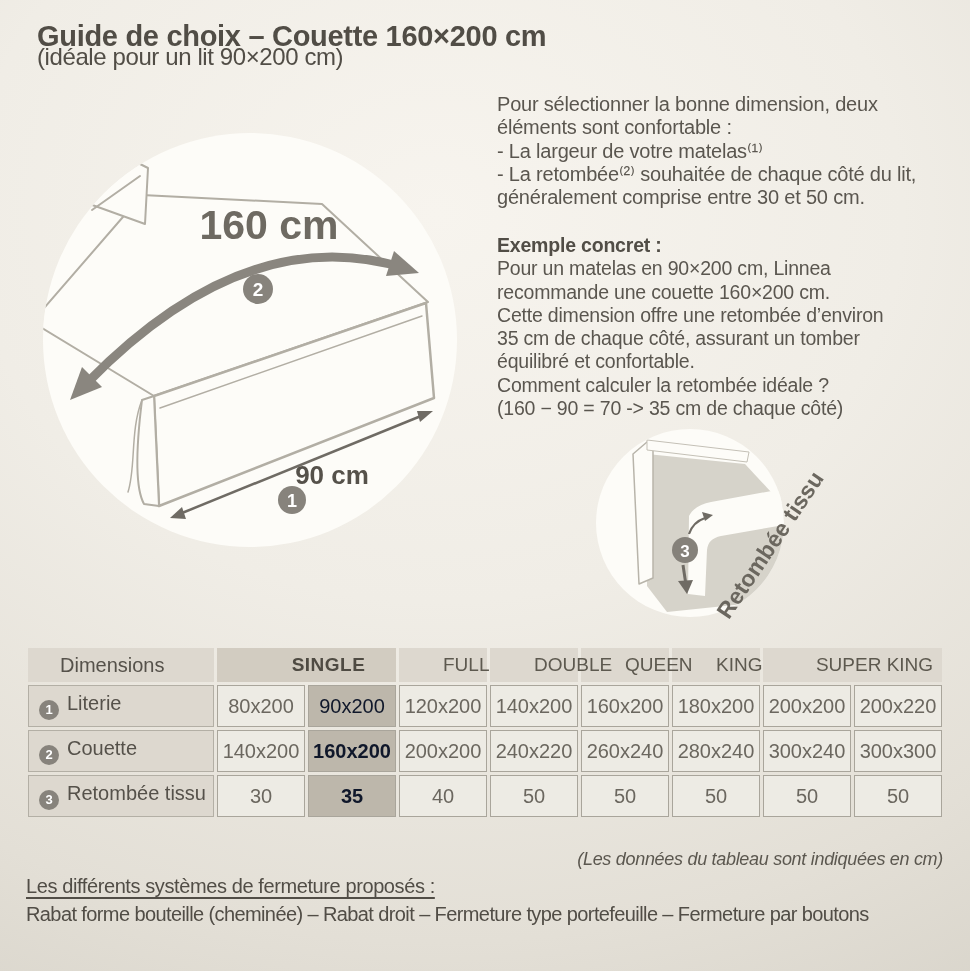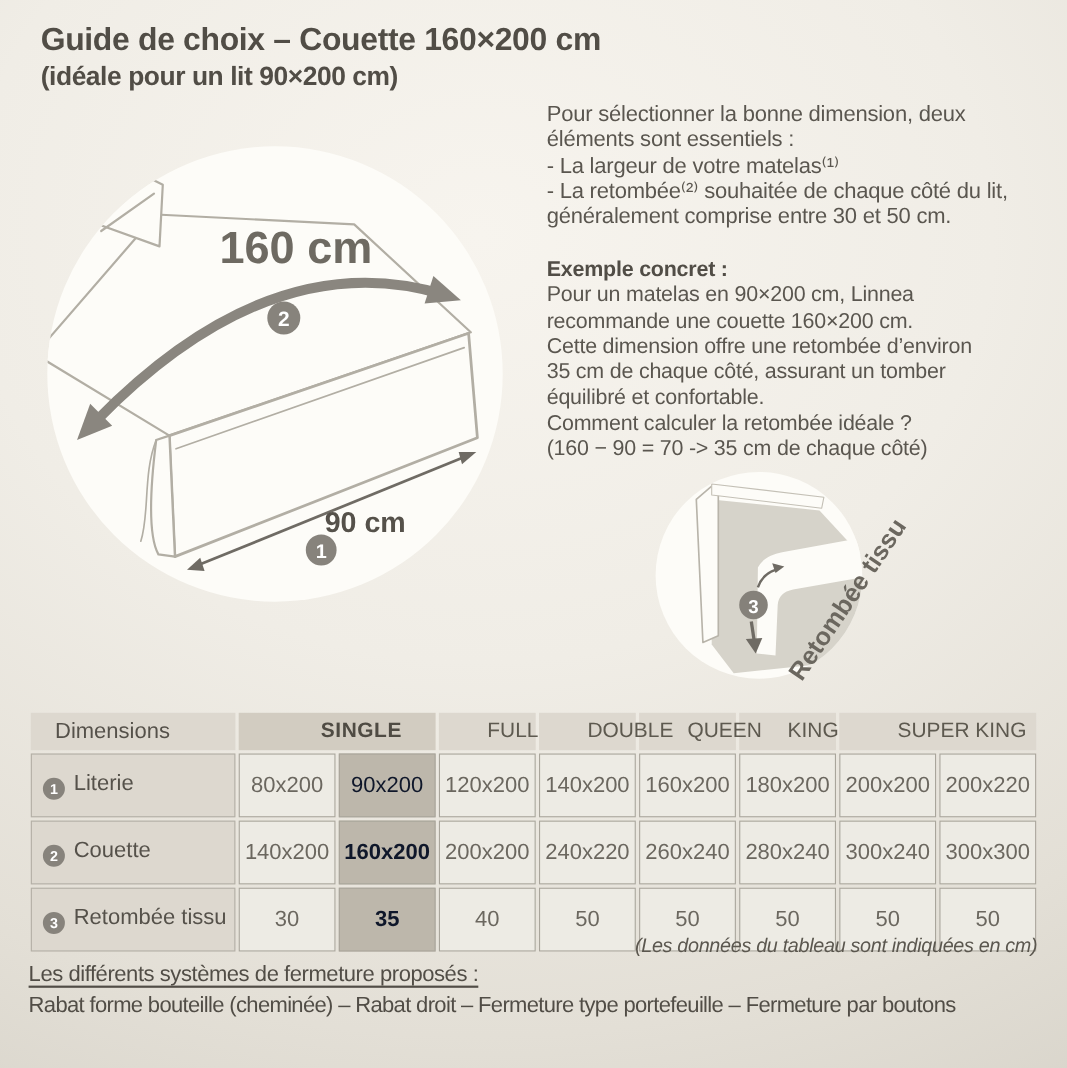--- a/index.html
+++ b/index.html
@@ -9,22 +9,22 @@
     position:relative; width:970px; height:971px; overflow:hidden;
     background:radial-gradient(ellipse 120% 100% at 45% 22%, #f7f4ee 0%, #f0ede6 40%, #e3dfd6 75%, #d5d1c7 100%);
     color:#55514a;
   }
   
   .title{
     position:absolute; left:37px; top:20px;
     font-size:29px; font-weight:bold; letter-spacing:-0.3px; color:#514d46;
   }
   .subtitle{
-    position:absolute; left:37px; top:56px;
-    font-size:24px; font-weight:bold; letter-spacing:-0.4px; color:#514d46;
+    position:absolute; left:37px; top:43px;
+    font-size:24px; font-weight:normal; letter-spacing:-0.4px; color:#514d46;
   }
   
   .intro{ position:absolute; left:497px; top:93px; width:460px;
     font-size:20px; line-height:23.3px; letter-spacing:-0.2px; color:#5a564f; }
   .example{ position:absolute; left:497px; top:222px; width:460px;
     font-size:19.5px; line-height:23.3px; letter-spacing:-0.2px; color:#5a564f;margin-top:12px; }
   .example .hd{ font-weight:bold; color:#514d46; }
   .tline{ white-space:nowrap; }
   
   .big-circle{ position:absolute; left:42px; top:132px; width:416px; height:416px; }
@@ -37,23 +37,23 @@
   }
   
   table.sizes{
     position:absolute; left:25px; top:645px; width:920px;
     border-collapse:separate; border-spacing:3px; table-layout:fixed;
   }
   table.sizes td{ vertical-align:middle; }
   tr.hrow td{
     height:34px; background:#ddd8cf; color:#5d594f; font-size:19px; text-align:center;padding-left:44px;
   }
-  tr.hrow td.dim{ text-align:left; padding-left:22px; font-size:20px; color:#55514a; }
+  tr.hrow td.dim{ text-align:left; padding-left:32px; font-size:20px; color:#55514a; }
   tr.hrow td.single{ background:#d2ccc1; font-weight:bold; color:#4f4b43; letter-spacing:0.5px; }
-  tr.drow td{ height:58px; }
+  tr.drow td{ height:42px; }
   td.lcell{
     background:#ddd8cf; border:1px solid #b3afa5; text-align:left; padding-left:10px;
     color:#55514a; font-size:20px; white-space:nowrap;
   }
   td.dcell{
     background:#edebe4; border:1px solid #a9a59b; text-align:center;
     color:#6b675f; font-size:20px;
   }
   td.hl{ background:#bdb7ab; color:#0f172a; }
   td.hlb{ font-weight:bold; }
@@ -80,21 +80,21 @@
 </head>
 <body>
 
 <div class="page">
 
   <div class="title">Guide de choix – Couette 160×200 cm</div>
   <div class="subtitle">(idéale pour un lit 90×200 cm)</div>
 
   <div class="intro">
     <div class="tline">Pour sélectionner la bonne dimension, deux</div>
-    <div class="tline">éléments sont essentiels :</div>
+    <div class="tline">éléments sont confortable :</div>
     <div class="tline">- La largeur de votre matelas⁽¹⁾</div>
     <div class="tline">- La retombée⁽²⁾ souhaitée de chaque côté du lit,</div>
     <div class="tline">généralement comprise entre 30 et 50 cm.</div>
   </div>
 
   <div class="example">
     <div class="tline hd">Exemple concret :</div>
     <div class="tline">Pour un matelas en 90×200 cm, Linnea</div>
     <div class="tline">recommande une couette 160×200 cm.</div>
     <div class="tline">Cette dimension offre une retombée d’environ</div>

